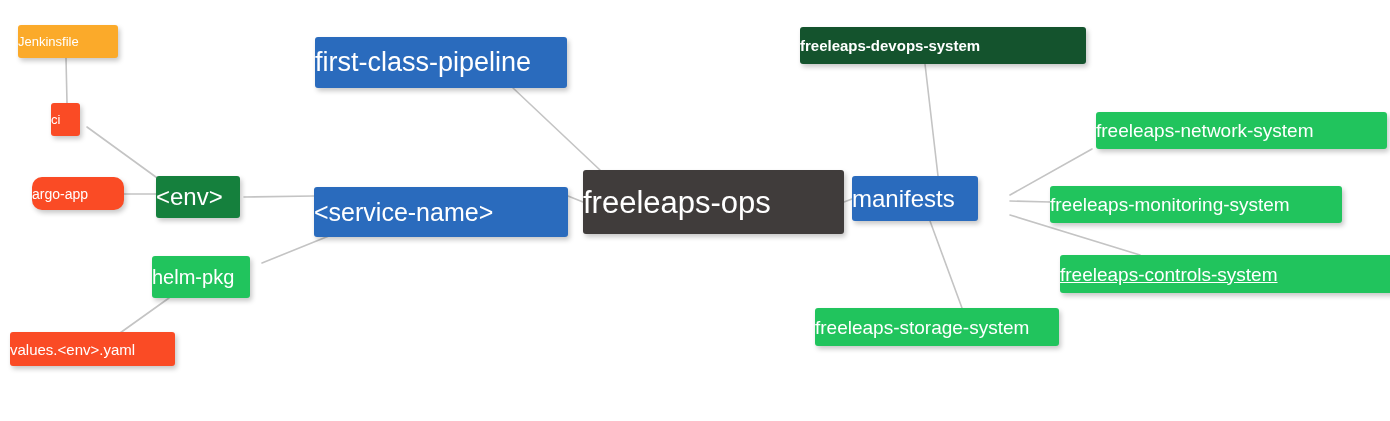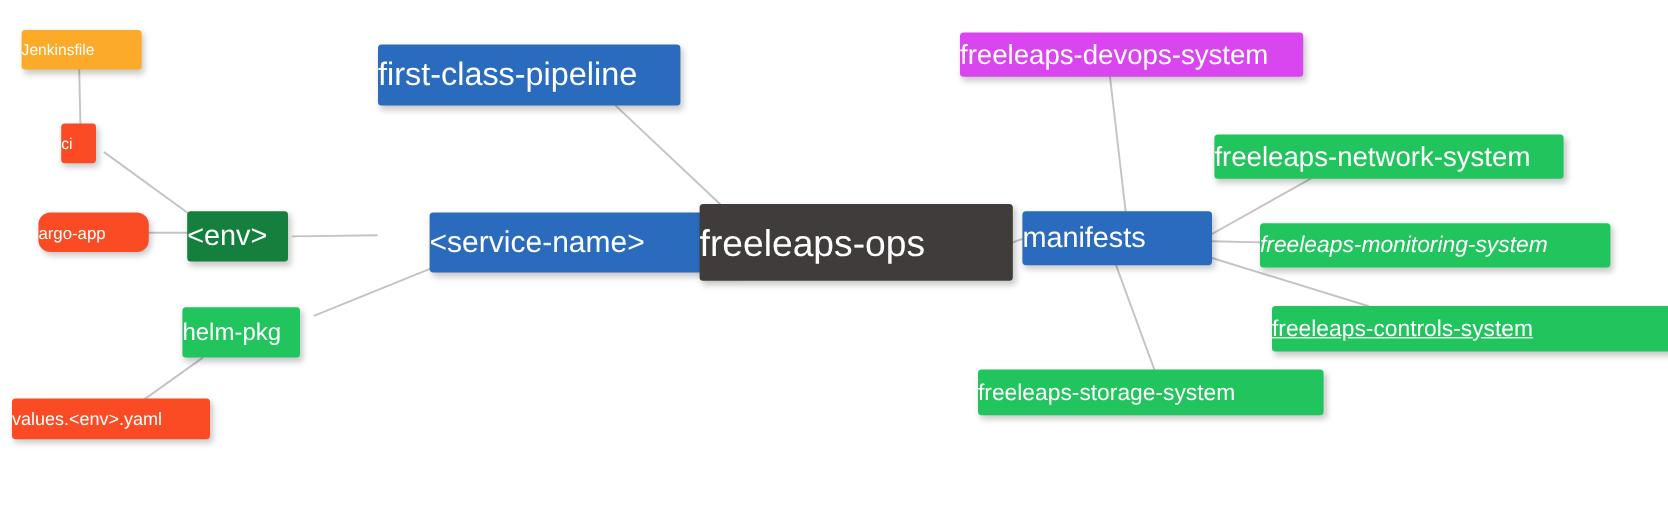--- a/index.html
+++ b/index.html
@@ -74,38 +74,38 @@
       </div>
       <div class="node" style="left: 152px; top: 256px; width: 98px; height: 42px; background: rgb(33, 196, 93); font-size: 20px;">
         <span class="label">helm-pkg</span>
       </div>
       <div class="node" style="left: 10px; top: 332px; width: 165px; height: 34px; background: rgb(250, 75, 37); font-size: 15px;">
         <span class="label">values.&lt;env&gt;.yaml</span>
       </div>
       <div class="node" style="left: 315px; top: 37px; width: 252px; height: 51px; background: rgb(42, 107, 189); font-size: 27px;">
         <span class="label">first-class-pipeline</span>
       </div>
-      <div class="node" style="left: 314px; top: 177px; width: 254px; height: 50px; background: rgb(42, 107, 189); font-size: 25px; margin-left: 44px;">
+      <div class="node" style="left: 314px; top: 187px; width: 254px; height: 50px; background: rgb(42, 107, 189); font-size: 25px;">
         <span class="label">&lt;service-name&gt;</span>
       </div>
       <div class="node" style="left: 583px; top: 170px; width: 261px; height: 64px; background: rgb(64, 60, 59); font-size: 31px;">
         <span class="label">freeleaps-ops</span>
       </div>
-      <div class="node" style="left: 852px; top: 176px; width: 158px; height: 45px; background: rgb(42, 107, 189); font-size: 24px;">
+      <div class="node" style="left: 852px; top: 176px; width: 126px; height: 45px; background: rgb(42, 107, 189); font-size: 24px;">
         <span class="label">manifests</span>
       </div>
-      <div class="node" style="left: 800px; top: 27px; width: 286px; height: 37px; background: #d946ef; font-size: 23px;">
+      <div class="node" style="left: 800px; top: 27px; width: 286px; height: 37px; background: #14532d; font-size: 15px; font-weight: bold;">
         <span class="label">freeleaps-devops-system</span>
       </div>
-      <div class="node" style="left: 1012px; top: 112px; width: 291px; height: 37px; background: rgb(33, 196, 93); font-size: 23px;">
+      <div class="node" style="left: 1096px; top: 112px; width: 291px; height: 37px; background: rgb(33, 196, 93); font-size: 19px;">
         <span class="label">freeleaps-network-system</span>
       </div>
-      <div class="node" style="left: 1050px; top: 186px; width: 292px; height: 37px; background: rgb(33, 196, 93); font-size: 19px; font-style: italic;">
+      <div class="node" style="left: 1050px; top: 186px; width: 292px; height: 37px; background: rgb(33, 196, 93); font-size: 19px;">
         <span class="label">freeleaps-monitoring-system</span>
       </div>
       <div class="node" style="left: 1060px; top: 255px; width: 334px; height: 38px; background: rgb(33, 196, 93); font-size: 19px; text-decoration: underline;">
         <span class="label">freeleaps-controls-system</span>
       </div>
-      <div class="node" style="left: 815px; top: 308px; width: 288px; height: 38px; background: rgb(33, 196, 93); font-size: 19px;">
+      <div class="node" style="left: 815px; top: 308px; width: 244px; height: 38px; background: rgb(33, 196, 93); font-size: 19px;">
         <span class="label">freeleaps-storage-system</span>
       </div>
     </div>
 </div>
 
 </body></html>

